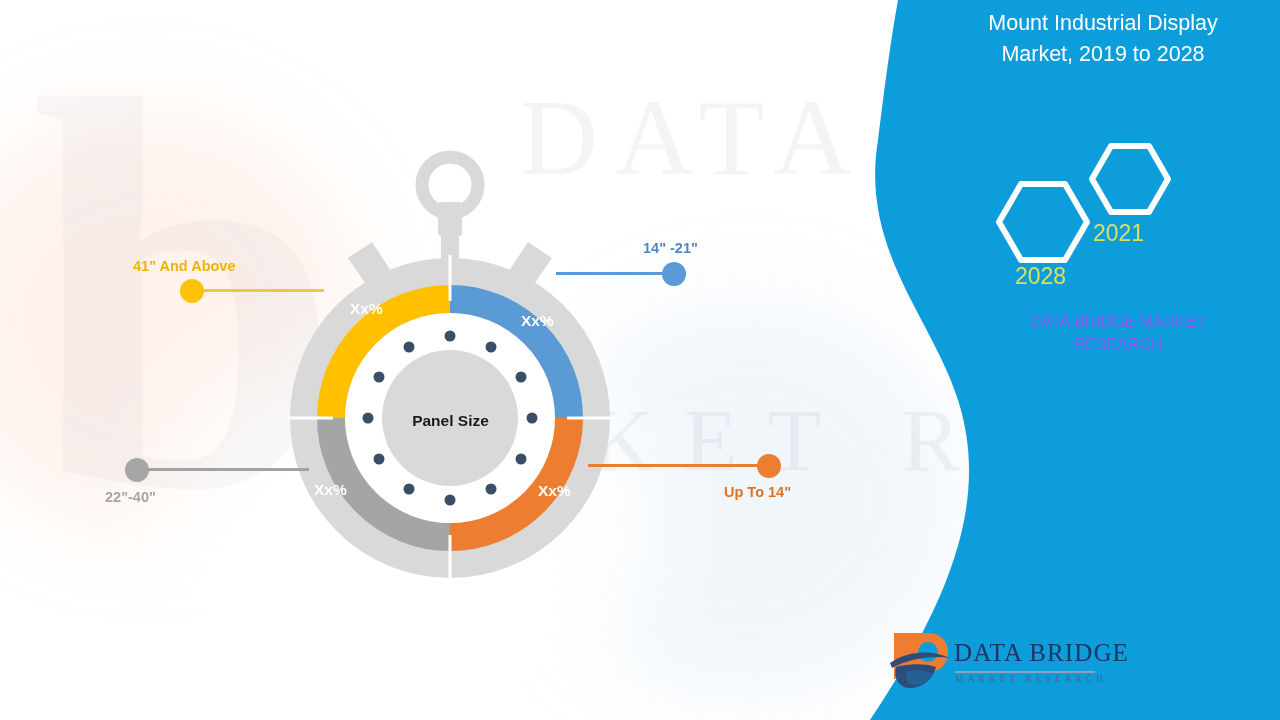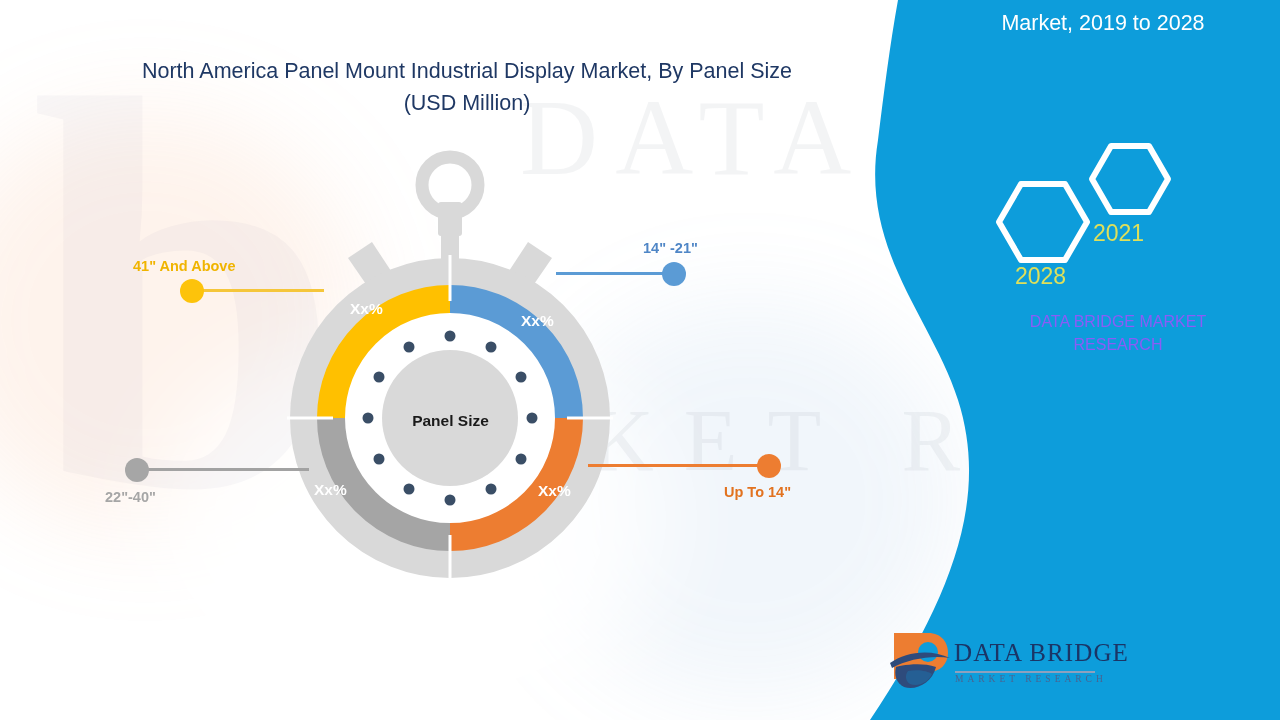--- a/index.html
+++ b/index.html
@@ -242,20 +242,21 @@
   <div class="right-panel">
     <svg width="440" height="720" viewBox="0 0 440 720">
       <path d="M 58,0 L 440,0 L 440,720 L 30,720
                C 110,600 150,500 118,400
                C 92,318 20,250 38,140
                C 44,92 50,44 58,0 Z" fill="#0d9ddb"></path>
     </svg>
   </div>
 
   <div class="panel-title">
+    <div>Mount Industrial Display</div>
     <div>Market, 2019 to 2028</div>
   </div>
 
   <div class="hex-wrap">
     <svg width="200" height="130" viewBox="0 0 200 130">
 
       <path d="M 126,8 L 164,8 L 183,41 L 164,74 L 126,74 L 107,41 Z" fill="none" stroke="#ffffff" stroke-width="6" stroke-linejoin="round"></path>
 
       <path d="M 36,46 L 80,46 L 102,84 L 80,122 L 36,122 L 14,84 Z" fill="none" stroke="#ffffff" stroke-width="6" stroke-linejoin="round"></path>
     </svg>
@@ -275,24 +276,20 @@
       <circle cx="40" cy="25" r="10" fill="#0d9ddb"></circle>
       <path d="M 2,36 C 18,24 44,22 62,31 C 44,28 20,32 4,41 Z" fill="#2E4B7C"></path>
       <path d="M 8,40 C 8,40 30,34 48,40 C 44,56 28,64 16,60 C 8,56 6,48 8,40 Z" fill="#2E4B7C"></path>
       <path d="M 20,44 C 30,42 40,44 44,47 C 40,56 30,60 22,57 C 17,54 17,48 20,44 Z" fill="#0d9ddb" opacity="0.25"></path>
     </svg>
     <span class="logo-name">DATA BRIDGE</span>
     <span class="logo-rule"></span>
     <span class="logo-sub">MARKET RESEARCH</span>
   </div>
 
-  <div class="chart-title">
-    <div>North America Panel Mount Industrial Display Market, By Panel Size</div>
-    <div>(USD Million)</div>
-  </div>
 
   <div class="watch">
     
     <svg width="400" height="440" viewBox="0 0 400 440">
 
       <g fill="#D9D9D9">
         <circle cx="198" cy="35" r="28" fill="none" stroke="#D9D9D9" stroke-width="13"></circle>
         <rect x="186" y="52" width="24" height="34" rx="3"></rect>
         <rect x="189" y="74" width="18" height="40"></rect>
       </g>

